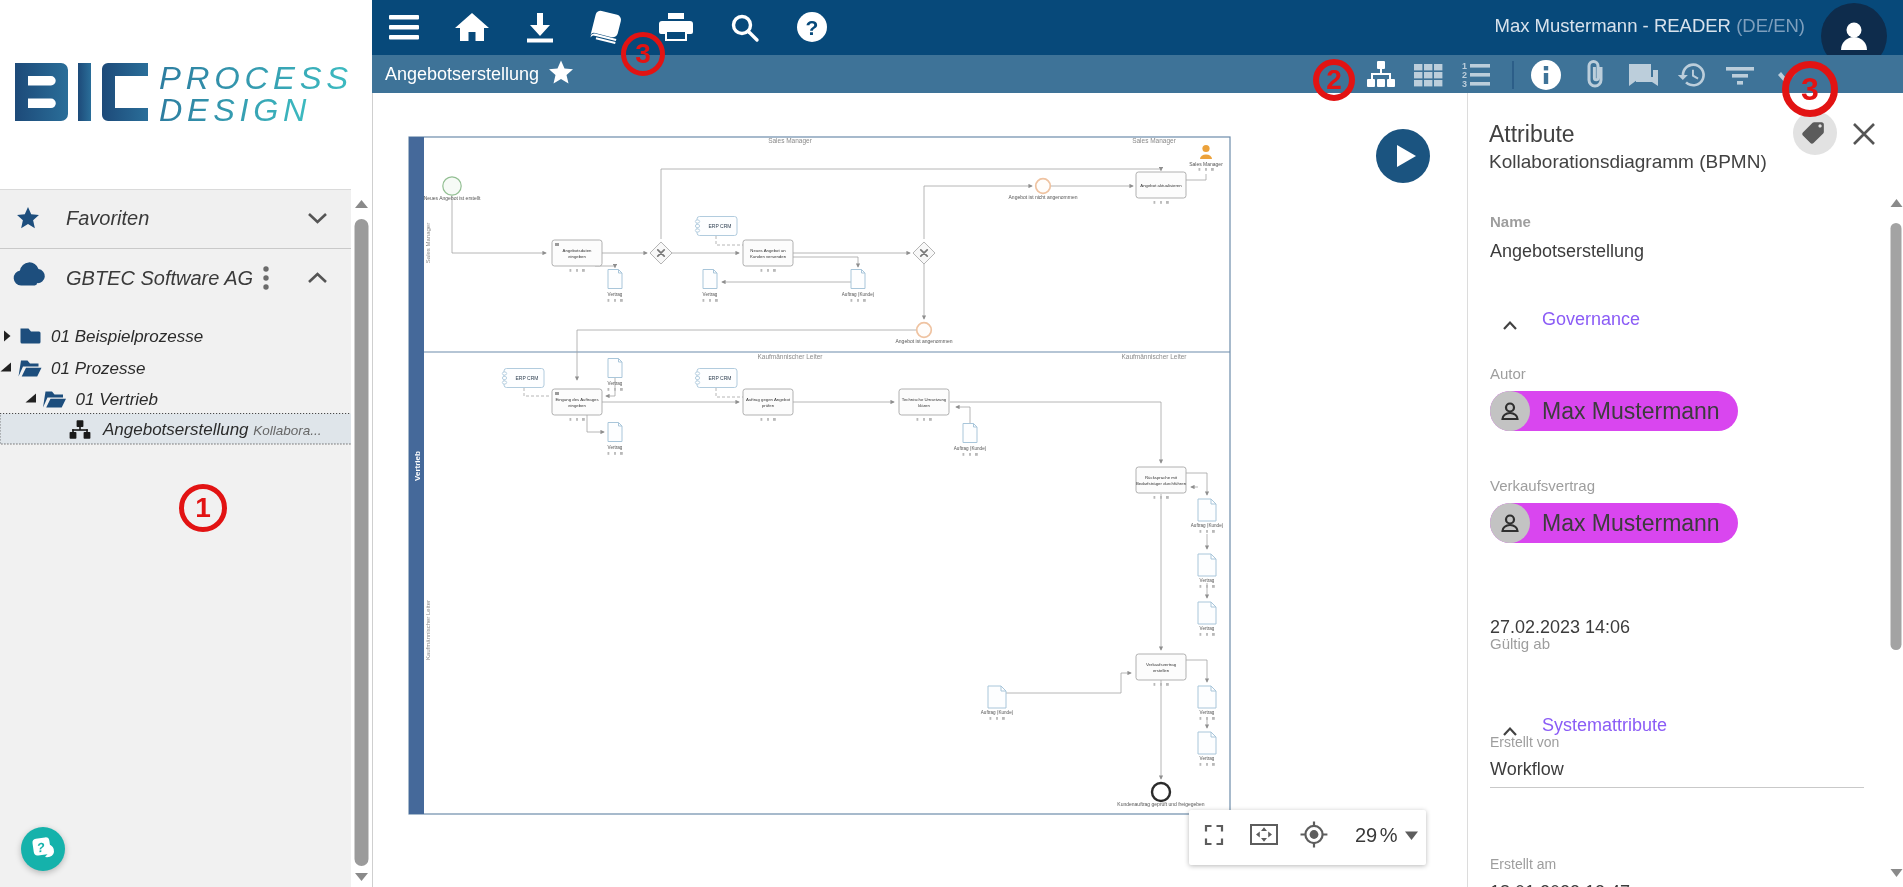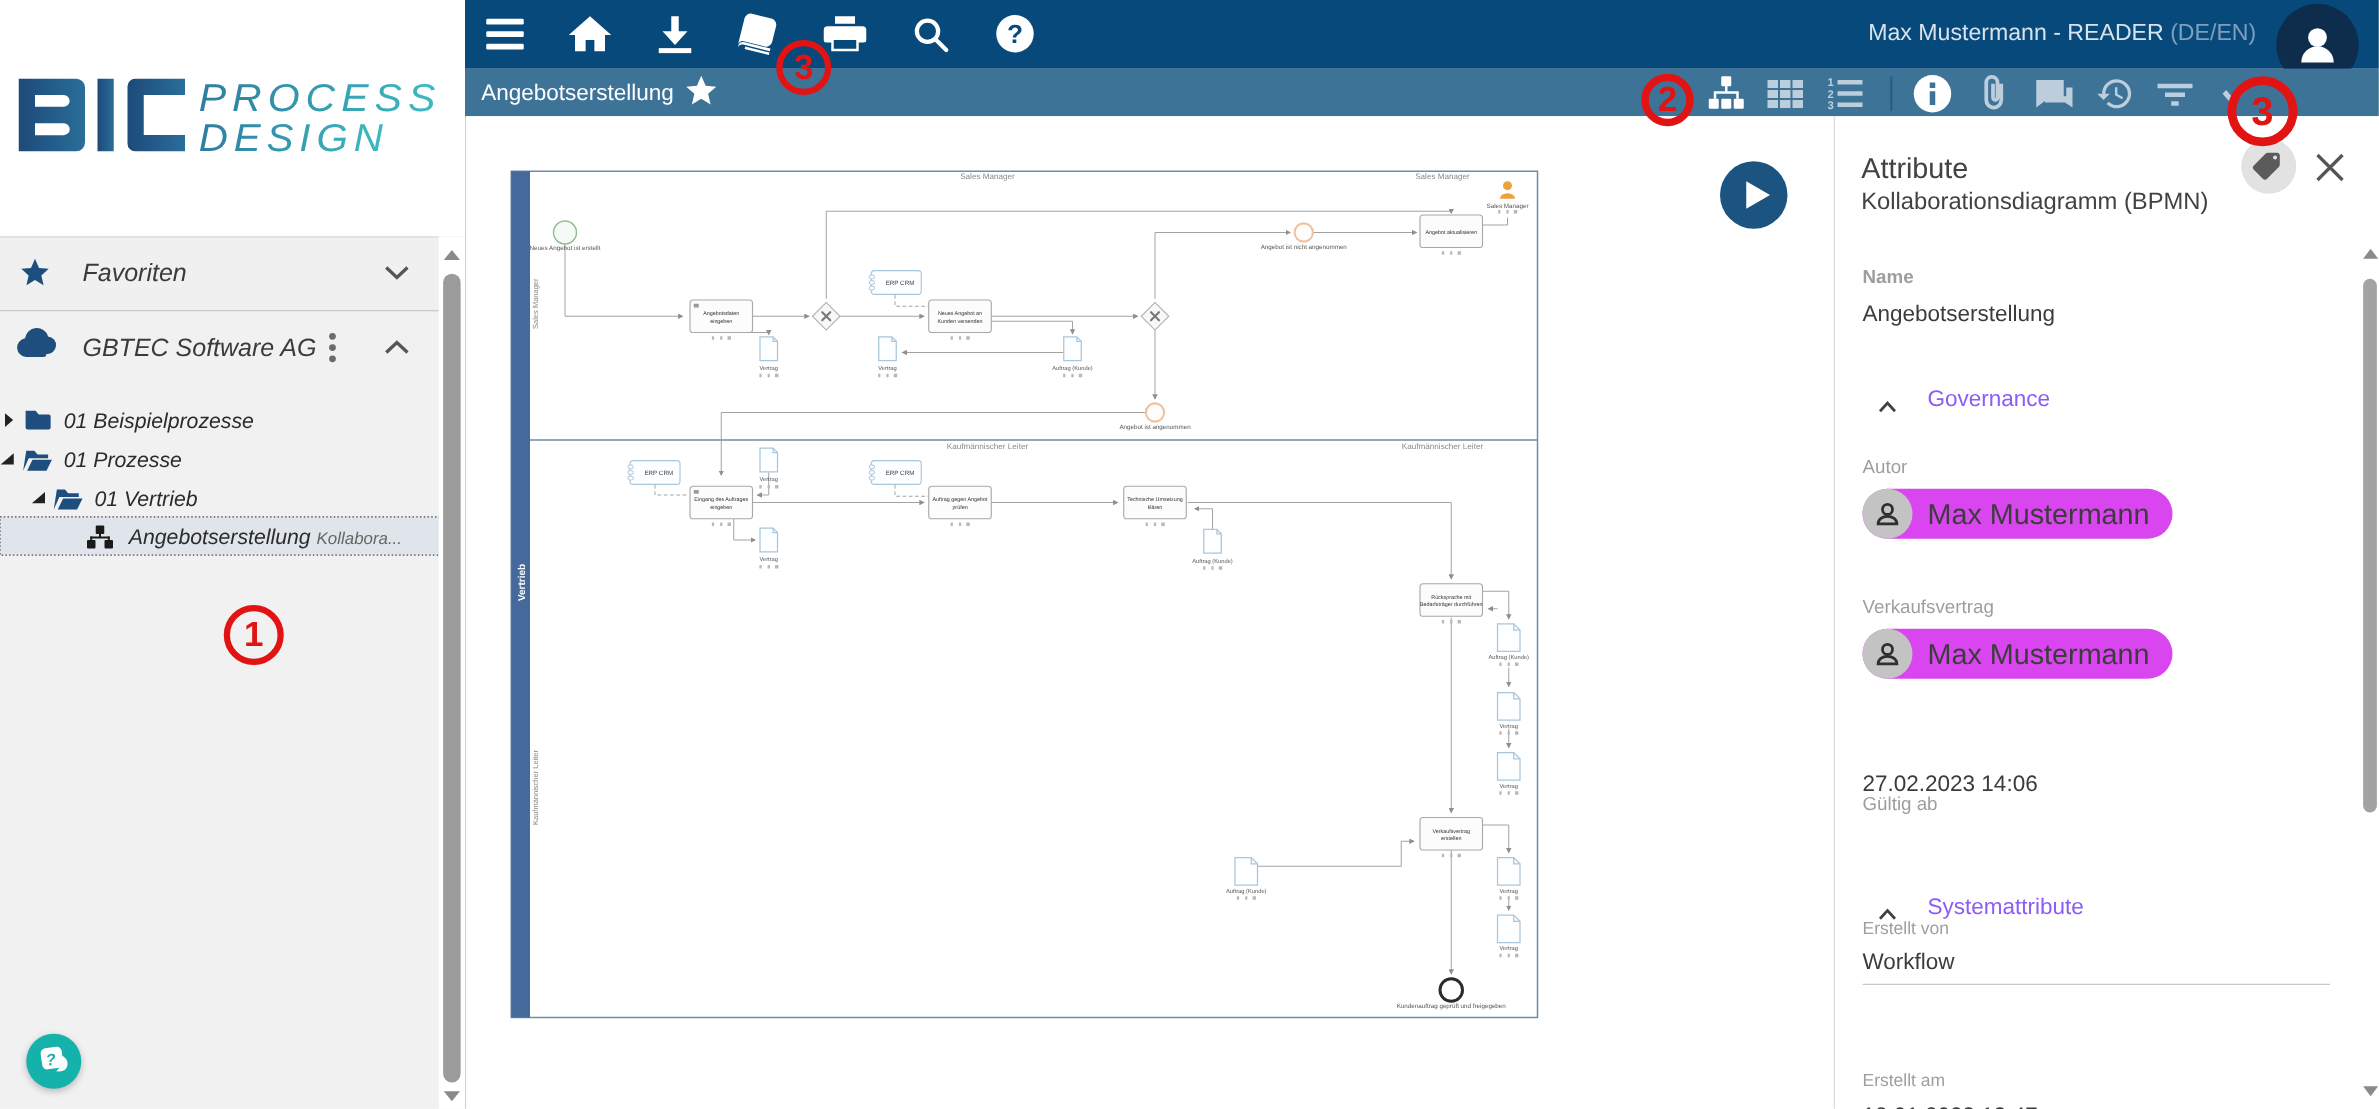--- a/index.html
+++ b/index.html
@@ -360,20 +360,36 @@
         <use href="#mini" x="834" y="670"></use>
 </g>
 <use href="#gw" x="288" y="160"></use>
 <use href="#gw" x="551" y="160"></use>
 </svg>
 <div class="abs" style="left:1003px;top:36px;width:54px;height:54px;border-radius:50%;background:#1b5480;">
  <svg width="54" height="54">
         <path d="M21 16 L40 27 L21 38 Z" fill="#fff"></path>
       </svg>
 </div>
+<div class="abs" style="left:816px;top:717px;width:237px;height:55px;background:#fff;border-radius:2px;box-shadow:0 1px 5px rgba(0,0,0,.28);">
+ <svg width="237" height="55" viewBox="0 0 237 55">
+  <g fill="none" stroke="#5d5d5d" stroke-width="2.2">
+   <path d="M17,21.5 v-5.5 h5.5 M27.5,16 h5.5 v5.5 M33,28.5 v5.5 h-5.5 M22.5,34 h-5.5 v-5.5"></path>
+   <rect x="62" y="15" width="26" height="19" stroke-width="2"></rect>
+   <circle cx="125" cy="24.5" r="8.6"></circle>
+  </g>
+  <g fill="#5d5d5d">
+   <circle cx="125" cy="24.5" r="4.4"></circle>
+   <path d="M125,11.5 v4.4 M125,33.2 v4.4 M111.5,24.5 h4.4 M134,24.5 h4.4" stroke="#5d5d5d" stroke-width="2.2"></path>
+   <path d="M75,17.2 l-3,3.8 h6 Z M75,31.8 l-3,-3.8 h6 Z M67,24.5 l3.8,-3 v6 Z M83,24.5 l-3.8,-3 v6 Z"></path>
+   <path d="M216,21.5 l6.5,8.5 6.5,-8.5 Z"></path>
+  </g>
+  <text x="166" y="32" font-size="20" fill="#3a3a3a">29<tspan dx="2.5">%</tspan></text>
+ </svg>
+</div>
 </div>
 <div id="panel">
 <div class="abs" style="left:21px;top:28px;font-size:23px;color:#424242;">Attribute</div>
 <div class="abs" style="left:325px;top:18px;width:44px;height:44px;border-radius:50%;background:#e2e2e2;">
  <svg width="44" height="44" viewBox="0 0 44 44">
         <g transform="translate(33,9) scale(-1.08,1.08)">
           <path d="M21.41 11.58 l-9 -9 C12.05 2.22 11.55 2 11 2 H4 C2.9 2 2 2.9 2 4 v7 c0 .55 .22 1.05 .59 1.41 l9 9 c.36 .36 .86 .59 1.41 .59 s1.05 -.22 1.41 -.59 l7 -7 c.37 -.36 .59 -.86 .59 -1.41 s-.23 -1.06 -.59 -1.42 z M5.5 7 C4.67 7 4 6.33 4 5.5 S4.67 4 5.5 4 7 4.67 7 5.5 6.33 7 5.5 7 z" fill="#5b5b5b"></path>
         </g>
       </svg>
 </div>

